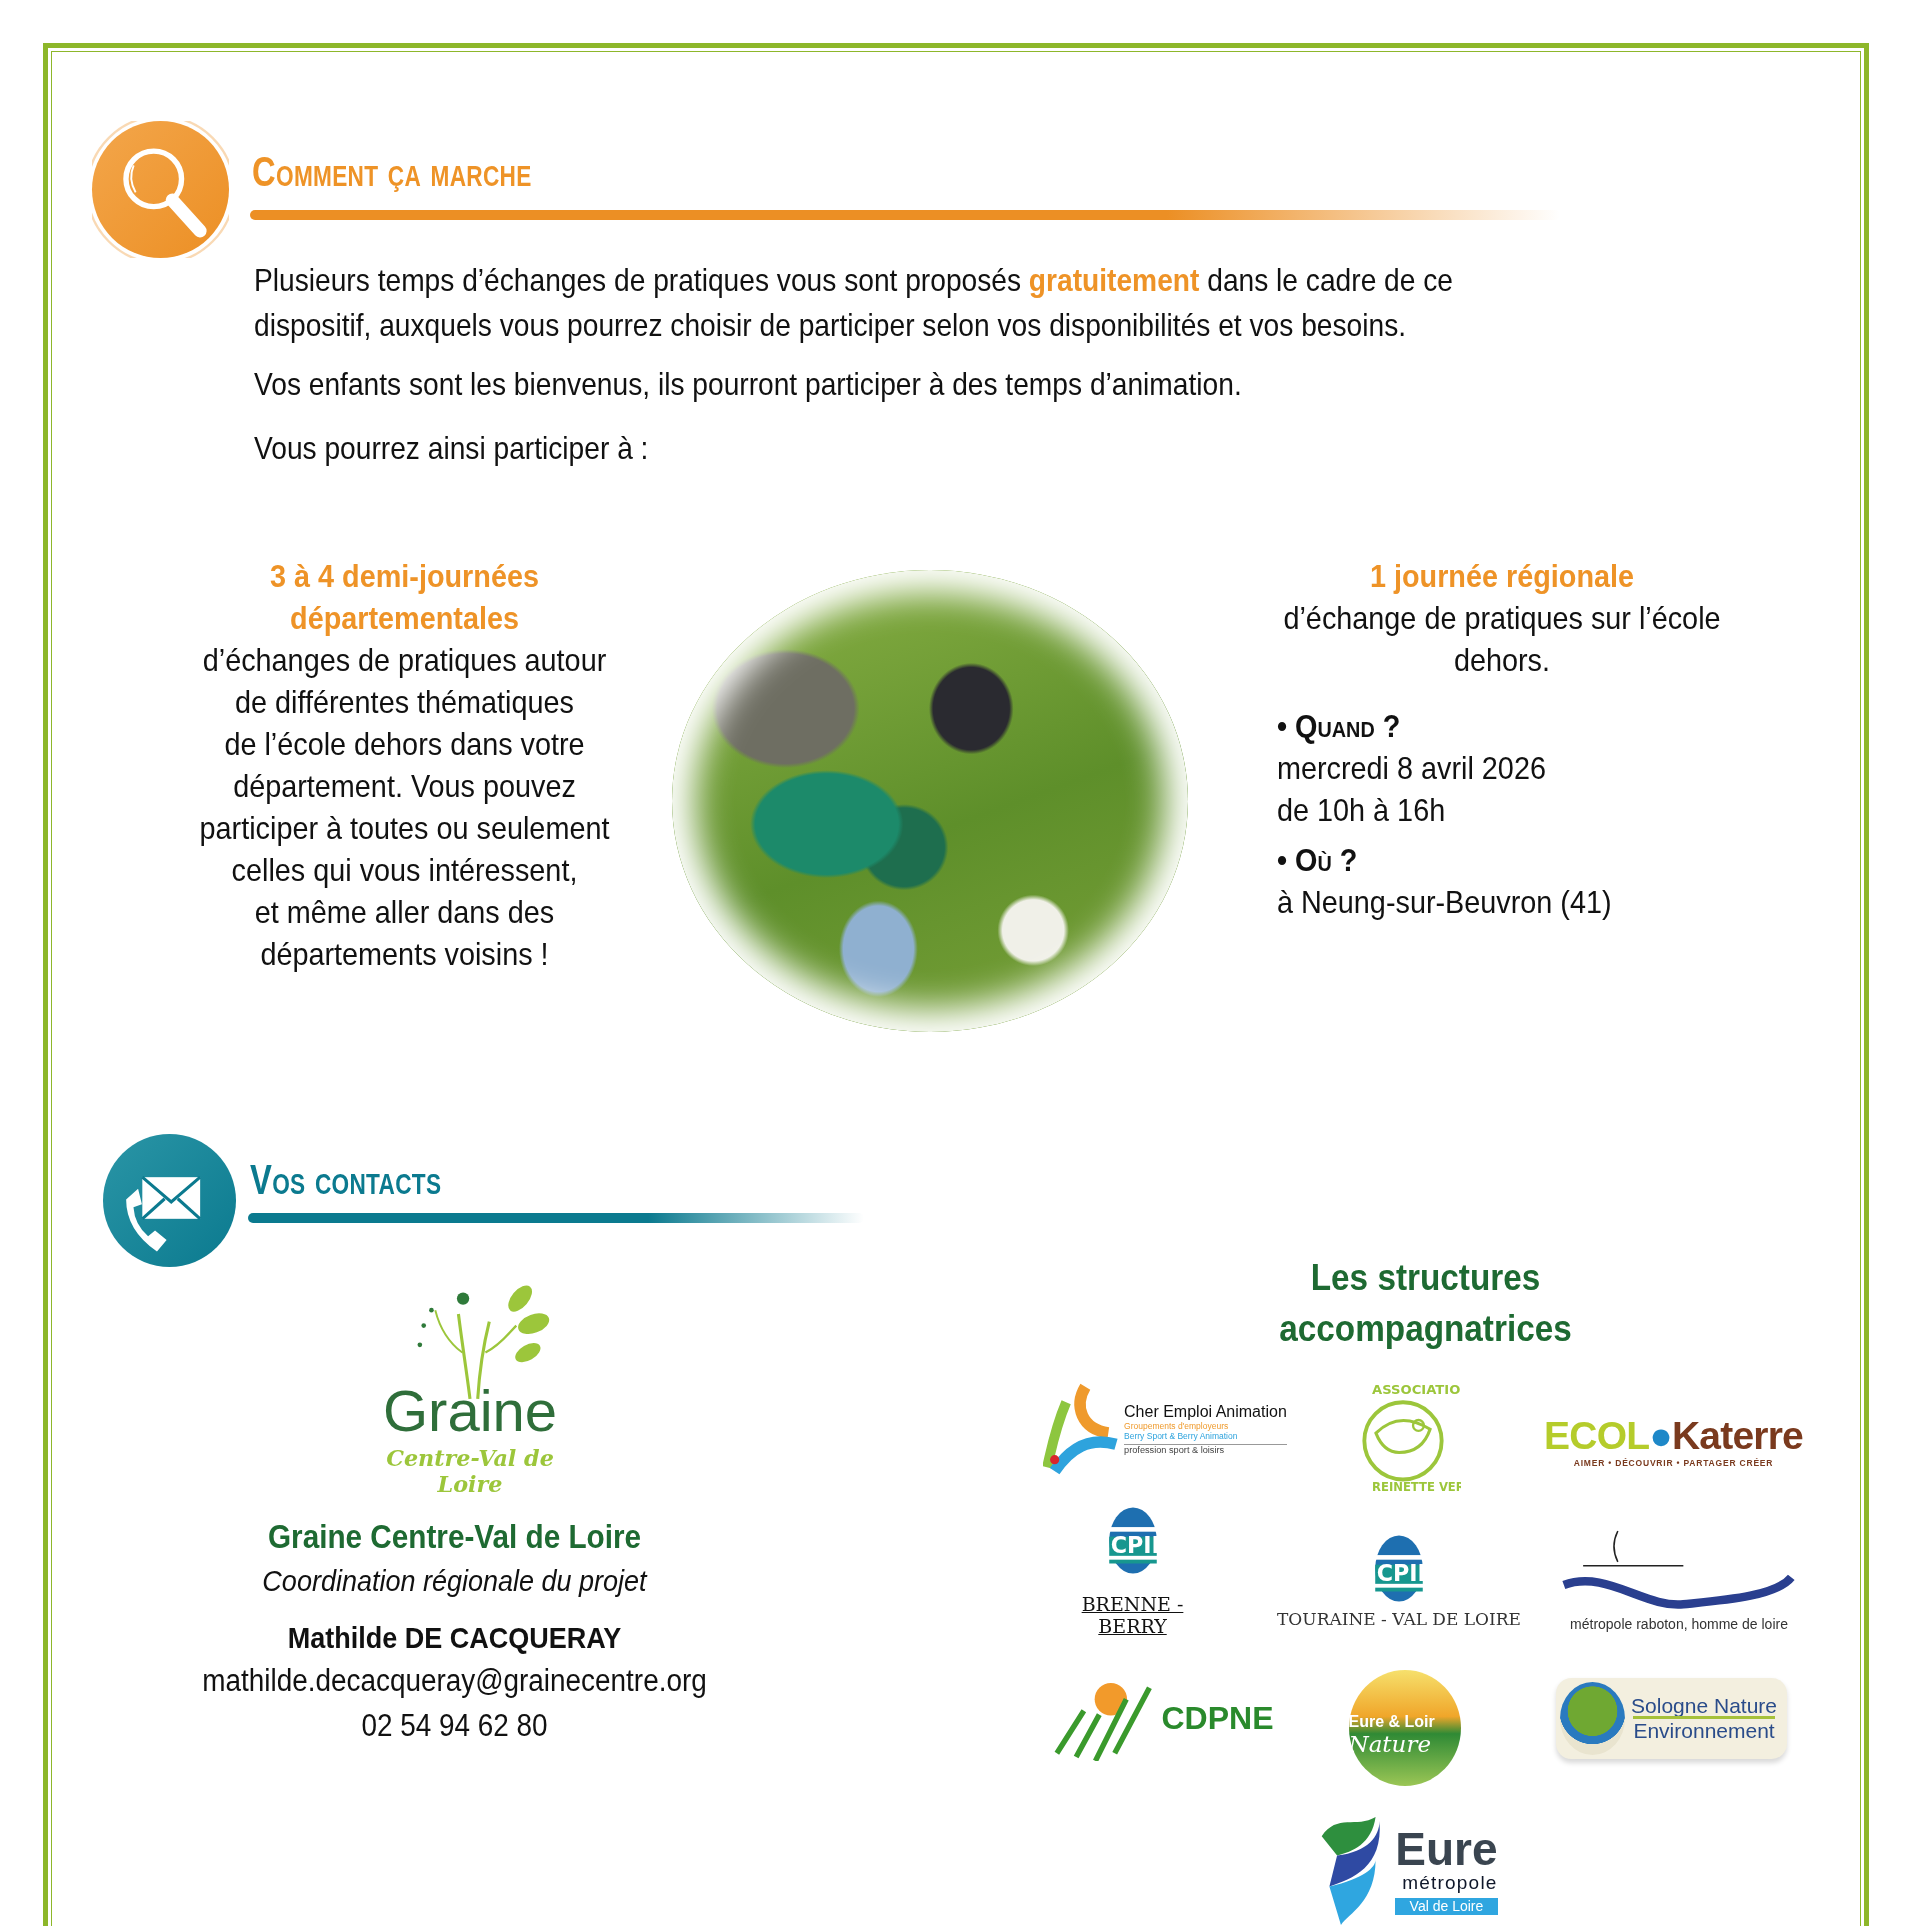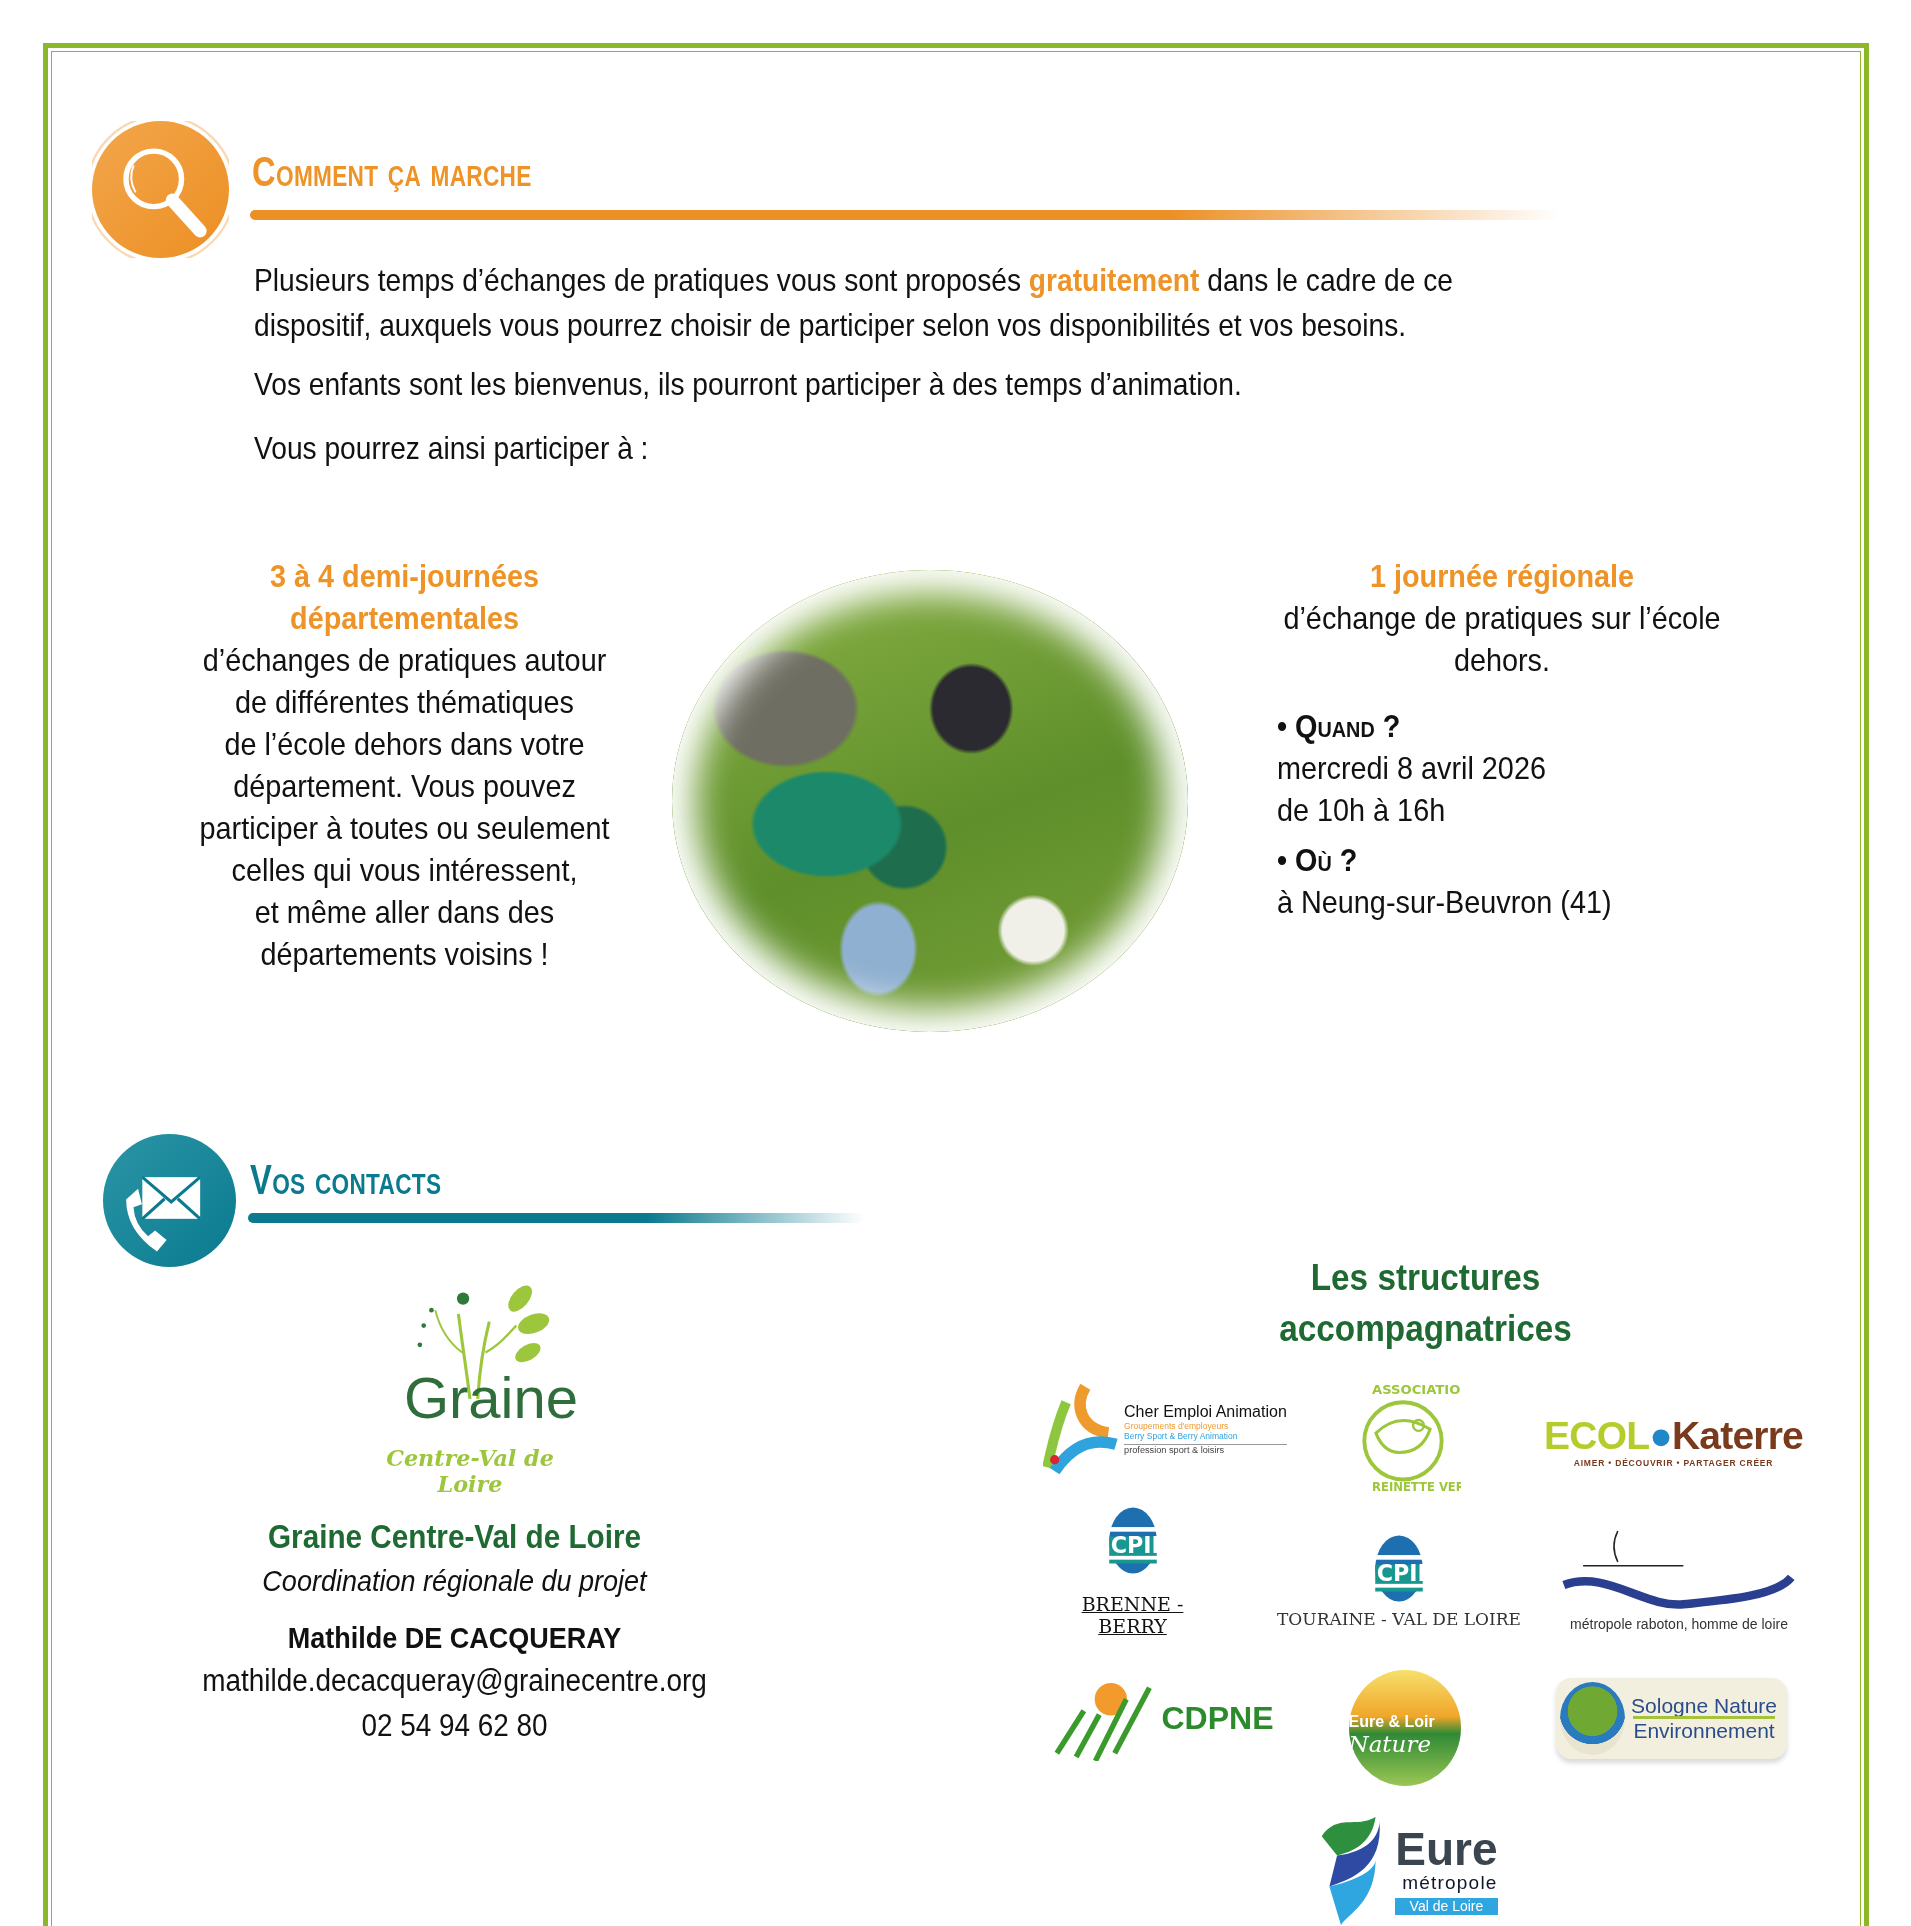--- a/index.html
+++ b/index.html
@@ -104,21 +104,21 @@
     <path d="M320 180 C360 160 380 130 400 110" stroke="#9cc63b" stroke-width="6" fill="none"></path>
     <path d="M260 180 C220 150 200 110 190 70" stroke="#9cc63b" stroke-width="5" fill="none"></path>
     <circle cx="262" cy="40" r="16" fill="#2f7a3a"></circle>
     <ellipse cx="410" cy="40" rx="22" ry="40" fill="#9cc63b" transform="rotate(40 410 40)"></ellipse>
     <ellipse cx="445" cy="105" rx="24" ry="42" fill="#9cc63b" transform="rotate(70 445 105)"></ellipse>
     <ellipse cx="430" cy="180" rx="20" ry="36" fill="#9cc63b" transform="rotate(60 430 180)"></ellipse>
     <circle cx="180" cy="70" r="6" fill="#2f7a3a"></circle>
       <circle cx="160" cy="110" r="6" fill="#2f7a3a"></circle>
       <circle cx="150" cy="160" r="6" fill="#2f7a3a"></circle>
   </svg>
-  <div style="position:absolute;left:0;top:81px;width:216px;text-align:right;font-size:58px;color:#2f6e3a;">Graine</div>
+  <div style="position:absolute;left:0;top:94px;width:216px;text-align:center;font-size:58px;color:#2f6e3a;">Graine</div>
   <div style="position:absolute;left:0;top:162px;width:216px;text-align:center;font-size:22.3px;color:#9cc63b;font-style:italic;font-family:'DejaVu Serif',serif;font-weight:bold;">Centre-Val de Loire</div>
 </div>
 
 <div class="abs" style="left:127px;top:1514px;width:655px;text-align:center;">
   <div style="font-size:33px;font-weight:bold;color:#1e6a32;line-height:46px;transform:scaleX(0.9);">Graine Centre-Val de Loire</div>
   <div style="font-size:30px;font-style:italic;line-height:42px;transform:scaleX(0.9);">Coordination régionale du projet</div>
   <div style="font-size:30px;font-weight:bold;line-height:42px;margin-top:15.4px;transform:scaleX(0.9);">Mathilde DE CACQUERAY</div>
   <a style="display:block;font-size:31px;line-height:44px;color:#111;text-decoration:none;transform:scaleX(0.9);">mathilde.decacqueray@grainecentre.org</a>
   <div style="font-size:31px;line-height:46px;transform:scaleX(0.9);">02 54 94 62 80</div>
 </div>

